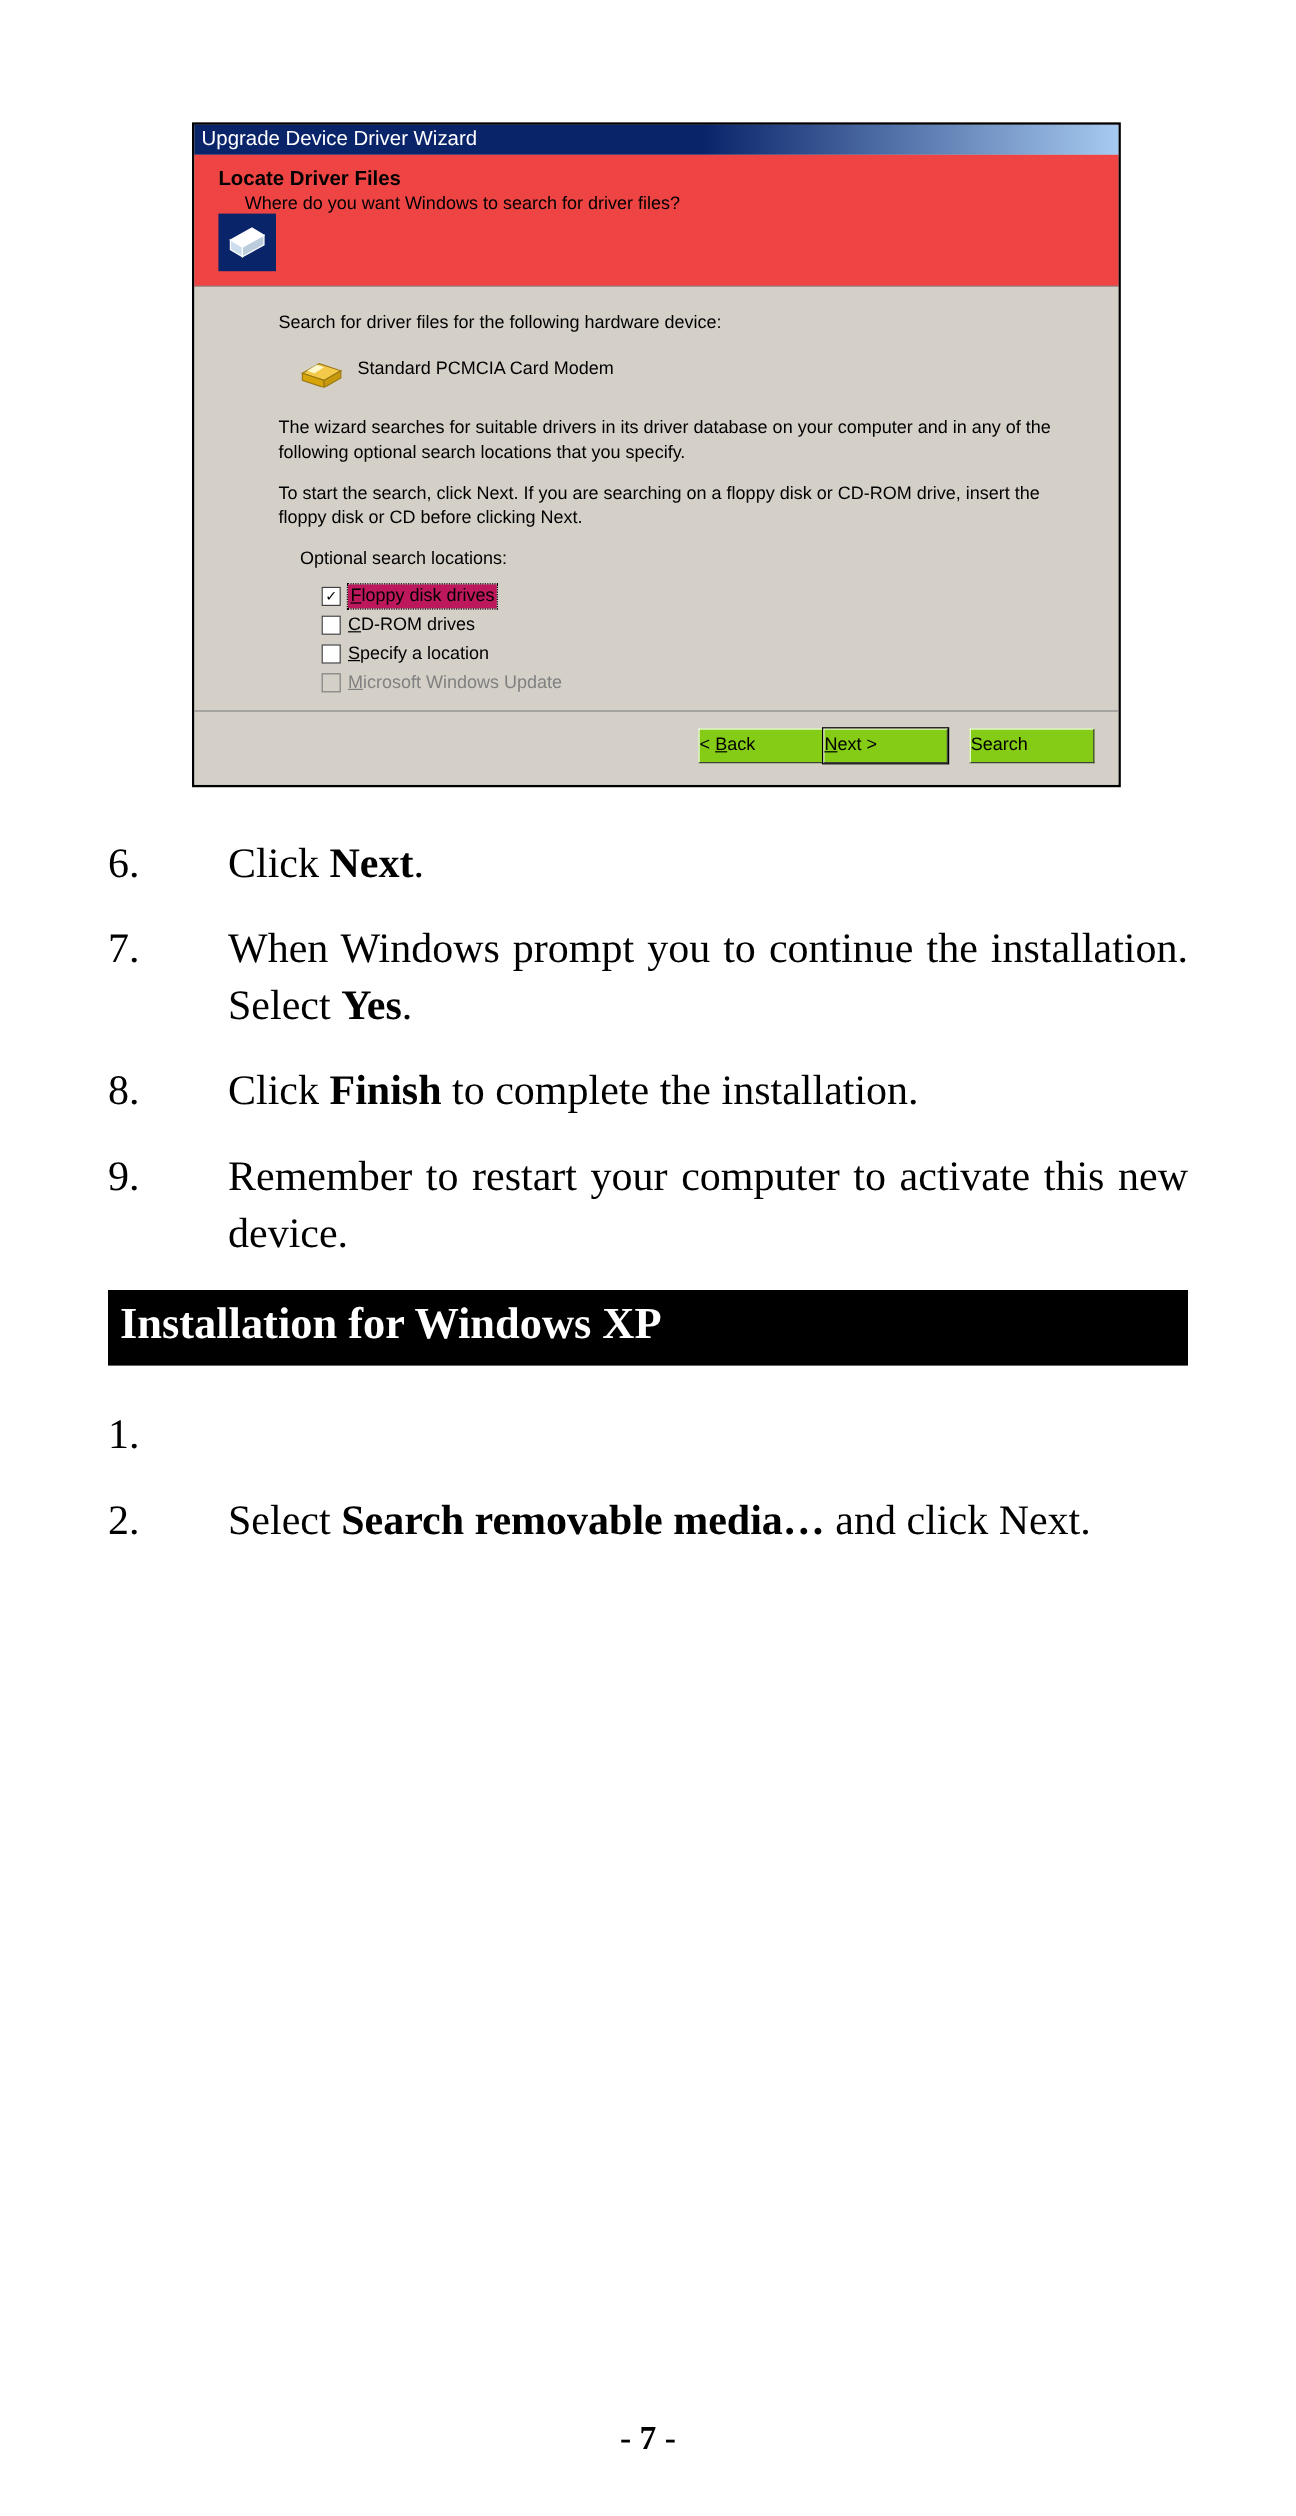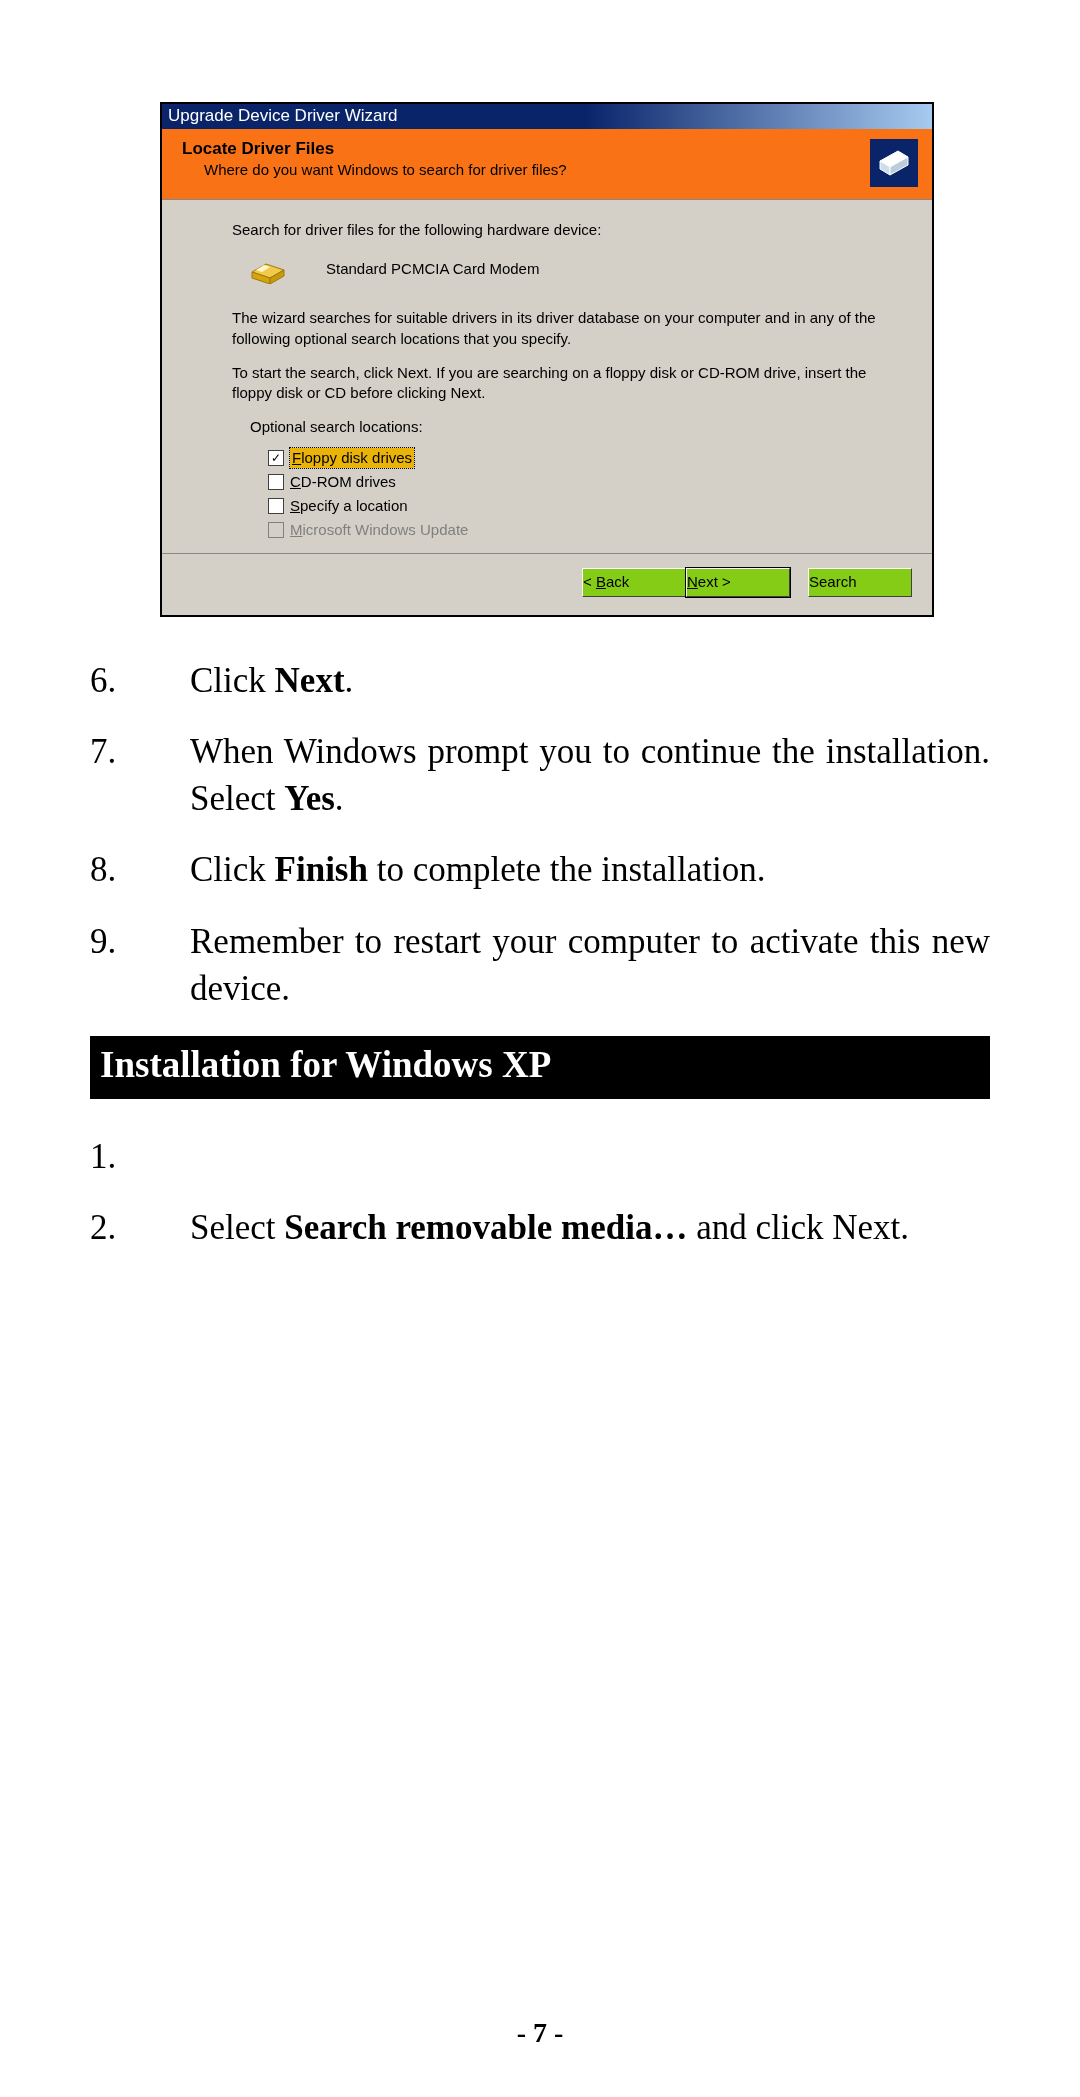--- a/index.html
+++ b/index.html
@@ -33,25 +33,26 @@
     font-size: 16px;
     color: #000;
   }
   .titlebar {
     background: linear-gradient(to right, #0a246a 0%, #0a246a 55%, #a6caf0 100%);
     color: #fff;
     padding: 2px 6px 3px 6px;
     font-size: 17px;
   }
   .wiz-head {
-    background: #f97316;
+    background: #ef4444;
     padding: 10px 14px 12px 20px;
     display: flex;
     align-items: flex-start;
     border-bottom: 1px solid #888;
+    flex-direction: column;
   }
   .wiz-head-text { flex: 1; }
   .wiz-head-title {
     font-weight: bold;
     font-size: 17px;
   }
   .wiz-head-sub {
     margin-left: 22px;
     font-size: 15px;
     margin-top: 2px;
@@ -70,21 +71,21 @@
     padding: 20px 30px 10px 70px;
     font-size: 15px;
     line-height: 1.35;
     background: #d4d0c8;
   }
   .wiz-body .row { margin-bottom: 14px; }
   .device-row {
     display: flex;
     align-items: center;
     margin: 10px 0 24px 18px;
-    gap: 40px;
+    gap: 12px;
   }
   .device-row svg { flex: 0 0 auto; }
   .opt-label { margin-left: 18px; margin-bottom: 8px; }
   .options { margin-left: 36px; }
   .opt {
     display: flex;
     align-items: center;
     gap: 6px;
     padding: 2px 0;
     font-size: 15px;
@@ -96,21 +97,21 @@
     background: #fff;
     display: inline-flex;
     align-items: center;
     justify-content: center;
     font-size: 12px;
     line-height: 1;
   }
   .chk.off-disabled { background: #d4d0c8; border-color:#808080; }
   .opt .lbl u { text-decoration: underline; }
   .opt.selected .lbl {
-    background: #eab308;
+    background: #be185d;
     outline: 1px dotted #000;
     padding: 0 2px;
   }
   .opt.disabled .lbl { color: #808080; }
 
   .wiz-buttons {
     border-top: 1px solid #888;
     padding: 14px 20px 18px 0;
     display: flex;
     justify-content: flex-end;

